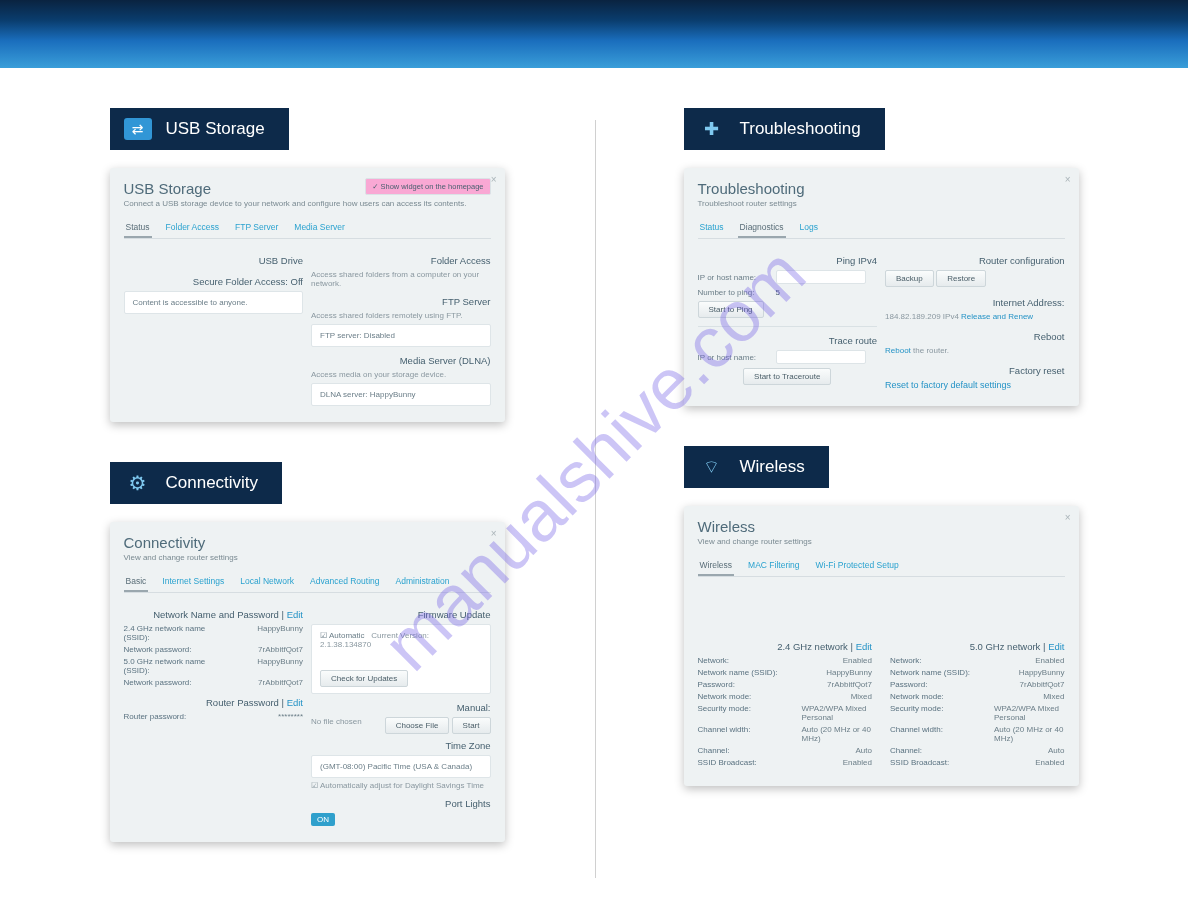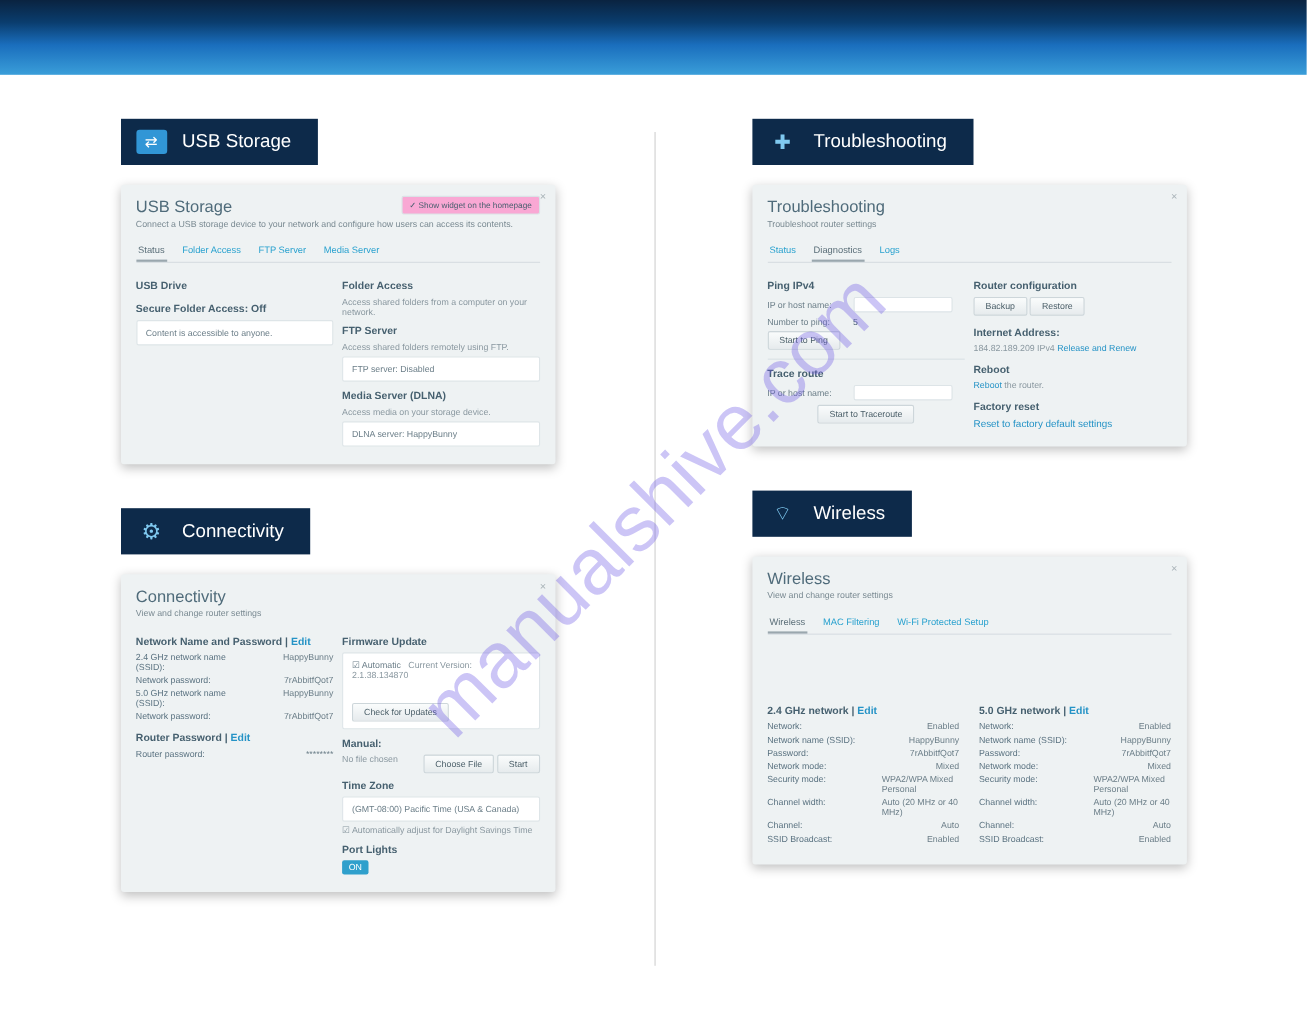--- a/index.html
+++ b/index.html
@@ -90,21 +90,21 @@
   }
   .tabs {
     border-bottom: 1px solid #d6dde1;
     display: flex;
     gap: 12px;
     font-size: 8.5px;
     margin-bottom: 10px;
   }
   .tab { color: #2aa2cf; padding: 4px 2px; }
   .tab.active { color: #5a6e78; border-bottom: 2px solid #9aa7ae; }
-  .section-label { font-size: 9.5px; color: #46606f; font-weight: 700; margin: 6px 0 4px; }
+  .section-label { font-size: 9.5px; color: #46606f; font-weight: 400; margin: 6px 0 4px; text-align: right; }
   .muted { color: #8a98a0; font-size: 8px; }
   .white-box {
     background: #fff;
     border: 1px solid #dee5e8;
     border-radius: 2px;
     padding: 6px 8px;
     margin-top: 4px;
     font-size: 8px;
     color: #6b7e88;
   }
@@ -191,20 +191,27 @@
 
     <div class="block">
       <div class="tile-badge">
         <span class="icon-sq" style="background:transparent;color:#7fc9f0;font-size:20px">⚙</span>
         <span>Connectivity</span>
       </div>
       <div class="panel panel-lg">
         <span class="close-x">×</span>
         <div class="panel-title">Connectivity</div>
         <div class="panel-sub">View and change router settings</div>
+        <div class="tabs">
+          <span class="tab active">Basic</span>
+          <span class="tab">Internet Settings</span>
+          <span class="tab">Local Network</span>
+          <span class="tab">Advanced Routing</span>
+          <span class="tab">Administration</span>
+        </div>
         <div class="two-col">
           <div>
             <div class="section-label">
               <span>Network Name and Password</span> | <span class="link">Edit</span>
             </div>
             <div class="kv">
                 <span>2.4 GHz network name (SSID):</span>
                 <span>HappyBunny</span>
               </div>
             <div class="kv">

